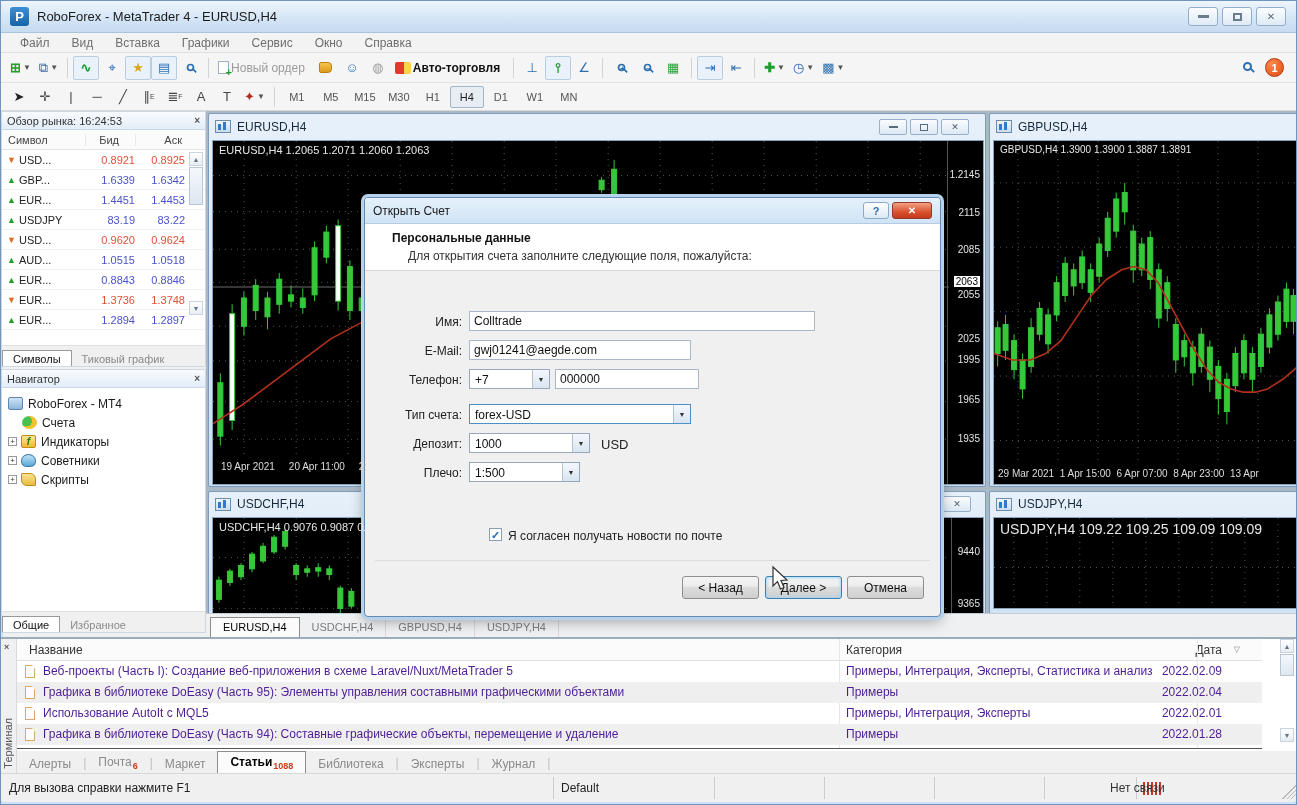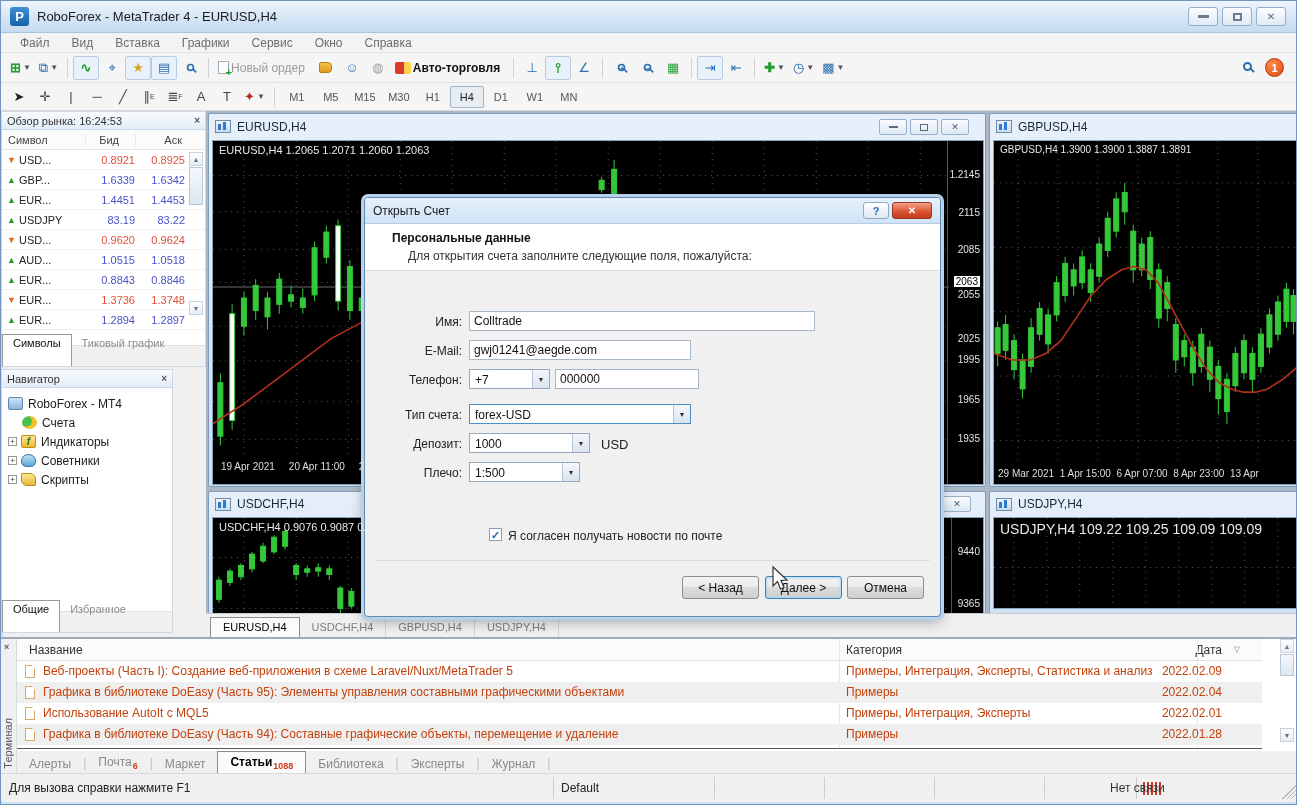--- a/index.html
+++ b/index.html
@@ -74,21 +74,21 @@
   .sym{width:70px;color:#222;}
   .px{width:50px;text-align:right;padding-right:4px;}
   .px.b{color:#4a52c8;}
   .px.r{color:#dd5038;}
   .vscroll{position:absolute;right:2px;top:40px;width:14px;height:180px;}
   .sbarrow{width:14px;height:14px;border:1px solid #c9d3de;background:linear-gradient(#fdfefe,#e7edf4);
     font-size:7px;color:#677383;display:flex;align-items:center;justify-content:center;}
   .sthumb{width:14px;height:38px;border:1px solid #b9c6d4;background:linear-gradient(#f4f8fc,#dde7f1);margin-top:1px;}
   .ptabs{position:absolute;bottom:0;left:0;width:100%;height:21px;display:flex;align-items:flex-end;
      background:#f0f0f0;border-top:1px solid #e0e0e0;font-size:11px;}
-  .ptab{padding:2px 10px 17px 10px;color:#8a8a8a;}
+  .ptab{padding:2px 10px 1px 10px;color:#8a8a8a;}
   .ptab.active{background:#fff;border:1px solid #9a9a9a;border-bottom:none;color:#111;}
 
   .tree{padding:6px 0 0 6px;font-size:12px;color:#1b1b1b;}
   .titem{display:flex;align-items:center;height:19px;}
   .texp{width:9px;height:9px;border:1px solid #999;background:#fff;font-size:8px;line-height:7px;text-align:center;color:#333;margin-right:4px;}
   .tico{width:15px;height:13px;margin-right:5px;border-radius:2px;}
   .ico-root{background:linear-gradient(#cfe3f6,#8db6dd);border:1px solid #5c86ad;}
   .ico-acc{background:radial-gradient(circle at 30% 40%,#49c24d 40%,transparent 41%),radial-gradient(circle at 65% 60%,#f2c22e 45%,#c98f12);border-radius:50%;}
   .ico-ind{background:linear-gradient(#ffe59a,#f0b928);border:1px solid #c08c10;color:#1e7a1e;font-size:10px;font-weight:bold;text-align:center;line-height:12px;font-style:italic;}
   .ico-exp{background:linear-gradient(#bfe3f4,#5aa7d8);border-radius:50% 50% 40% 40%;border:1px solid #3d7ca8;}
@@ -122,21 +122,21 @@
   .side .x{position:absolute;top:3px;left:3px;font-size:9px;color:#555;font-weight:bold;}
   .side .vtext{position:absolute;bottom:4px;left:1px;writing-mode:vertical-rl;transform:rotate(180deg);
     font-size:11px;color:#555;}
   .thead{position:absolute;left:16px;top:0;width:1245px;height:22px;background:#fbfbfb;border-bottom:1px solid #e0e0e0;
     font-size:12px;color:#333;}
   .thead .h1{position:absolute;left:12px;top:4px;}
   .thead .h2{position:absolute;left:829px;top:4px;}
   .thead .h3{position:absolute;right:40px;top:4px;}
   .thead .sort{position:absolute;right:22px;top:6px;font-size:8px;color:#888;}
   .tcolsep{position:absolute;top:0;width:1px;height:110px;background:#e7e7e7;}
-  .trow{position:absolute;left:16px;width:1245px;height:21px;font-size:12px;color:#c2410c;}
+  .trow{position:absolute;left:16px;width:1245px;height:21px;font-size:12px;color:#4c1d95;}
   .trow.alt{background:#efefef;}
   .doc{position:absolute;left:8px;top:4px;width:10px;height:13px;background:#fff;border:1px solid #d8a96e;
      clip-path:polygon(0 0,70% 0,100% 30%,100% 100%,0 100%);}
   .tname{position:absolute;left:26px;top:3px;white-space:nowrap;}
   .tcat{position:absolute;left:829px;top:3px;white-space:nowrap;}
   .tdate{position:absolute;right:40px;top:3px;}
   .tbottom{position:absolute;left:16px;top:109px;width:1245px;height:1px;background:#555;}
   .tscroll{position:absolute;right:2px;top:0px;width:16px;height:110px;}
   .ttabs{position:absolute;left:16px;top:112px;width:1281px;height:24px;background:#f0f0f0;display:flex;align-items:flex-end;font-size:12px;}
   .ttab{padding:3px 12px 4px 12px;color:#8a8a8a;position:relative;}
@@ -405,21 +405,21 @@
       <div class="sbarrow">▲</div>
       <div class="sthumb"></div>
       <div class="sbarrow" style="margin-top:96px;">▼</div>
     </div>
     <div class="ptabs">
       <div class="ptab active">Символы</div>
       <div class="ptab">Тиковый график</div>
     </div>
   </div>
 
-  <div class="panel" style="left:0;top:368px;width:172px;height:264px;">
+  <div class="panel" style="left:0;top:368px;width:205px;height:264px;">
     <div class="phead">
       <span>Навигатор</span>
       <span class="x">×</span>
     </div>
     <div class="tree">
       <div class="titem">
         <span class="tico ico-root"></span>
         <span>RoboForex - MT4</span>
       </div>
       <div class="titem indent1">

